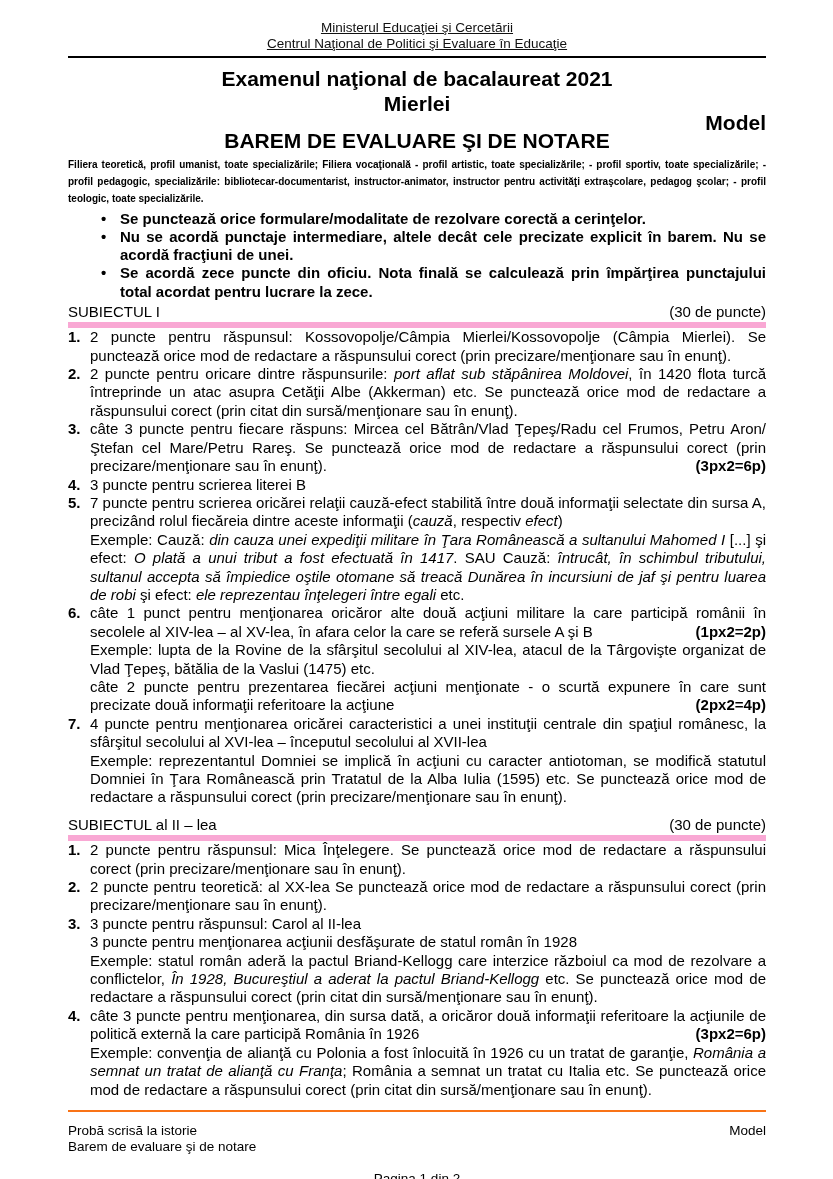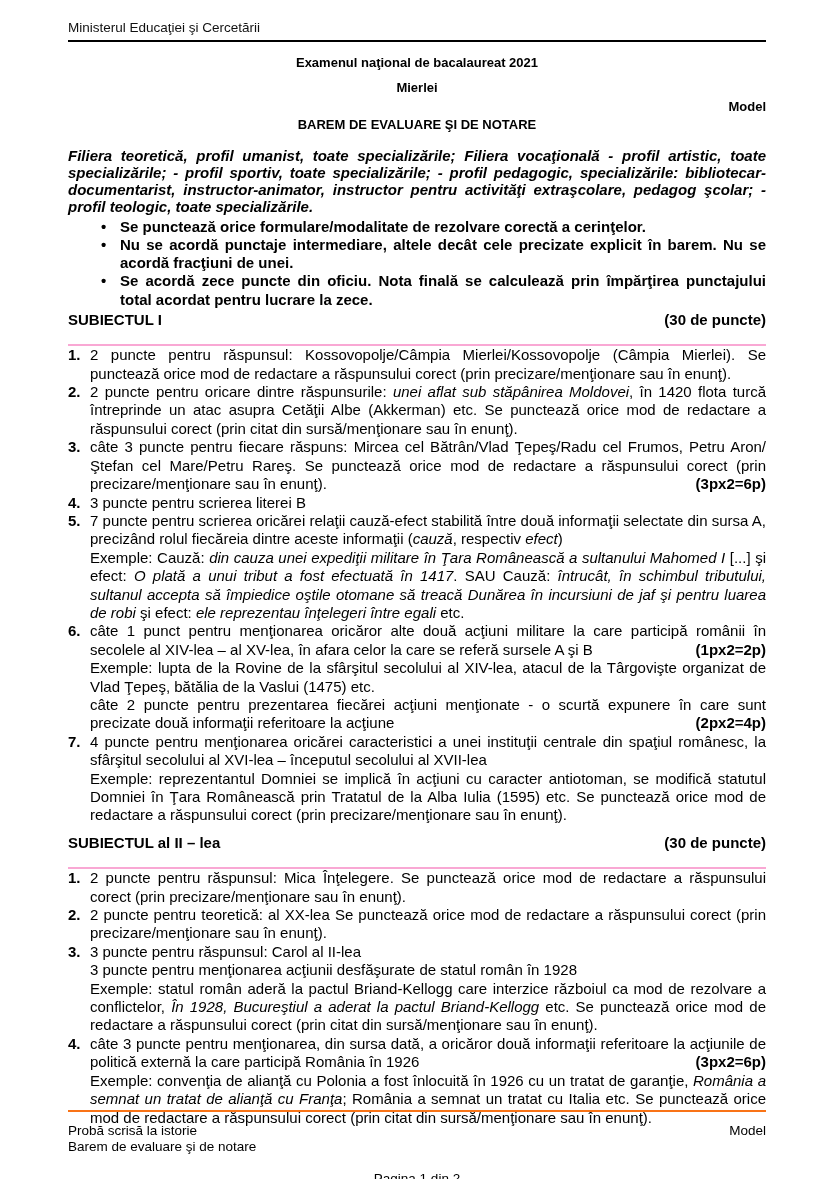--- a/index.html
+++ b/index.html
@@ -9,49 +9,49 @@
     width:833px; height:1179px;
     background:#ffffff;
     color:#000000;
     font-family:"Liberation Sans","DejaVu Sans",sans-serif;
     font-size:15px;
     line-height:18.4px;
     padding:20px 67px 0 68px;
     overflow:hidden;
   }
   
-  .org-line { text-align:left; font-size:13.5px; line-height:16px; color:#111; }
+  .org-line { text-align:center; font-size:13.5px; line-height:16px; color:#111;text-decoration:underline; }
   .header-rule { border:none; border-top:2px solid #000; margin-top:4px; }
 
   
-  .title-line { font-weight:bold; text-align:center; font-size:13px; line-height:18.4px; }
+  .title-line { font-weight:bold; text-align:center; font-size:21px; line-height:18.4px; }
   .t-exam { margin-top:12px; }
   .t-proba { margin-top:7px; }
   .t-subject { margin-top:7px; }
   .t-model { text-align:right; margin-top:0; }
   .t-barem { margin-top:0; }
 
   
   .filiera {
-    margin-top:12px;
-    font-weight:bold; font-style:italic;
+    margin-top:5px;
+    font-weight:bold; 
     text-align:justify;
-    font-size:15px; line-height:17px;
+    font-size:10px; line-height:17px;
   }
   .rules { margin-top:3px; list-style:none; }
   .rule-row { display:flex; font-weight:bold; }
   .rule-bullet { flex:0 0 52px; padding-left:33px; }
   .rule-text { flex:1; text-align:justify; line-height:18.2px; }
 
   
   .section-heading {
     display:flex; justify-content:space-between;
-    font-weight:bold;
-    border-bottom:2px solid #f9a8d4;
-    line-height:18.4px; padding-bottom:15px;
+    font-weight:normal;
+    border-bottom:6px solid #f9a8d4;
+    line-height:18.4px; padding-bottom:1px;
   }
   .sh1 { margin-top:2px; }
   .sh2 { margin-top:9px; }
 
   
   .items { }
   .barem-item { display:flex; }
   .item-num { flex:0 0 22px; font-weight:bold; }
   .item-body { flex:1; text-align:justify; }
   .item-body::after { content:""; display:block; clear:both; }
@@ -69,20 +69,21 @@
   .footer-row { display:flex; justify-content:space-between; }
   .footer-page { text-align:center; margin-top:16px; }
 </style>
 </head>
 <body>
 
 <div class="page">
 
   <div>
     <div class="org-line">Ministerul Educaţiei şi Cercetării</div>
+    <div class="org-line">Centrul Naţional de Politici şi Evaluare în Educaţie</div>
     <hr class="header-rule">
   </div>
 
   <div>
     <div class="title-line t-exam">Examenul naţional de bacalaureat 2021</div>
     <div class="title-line t-subject">Mierlei</div>
     <div class="title-line t-model">Model</div>
     <div class="title-line t-barem">BAREM DE EVALUARE ŞI DE NOTARE</div>
   </div>
 
@@ -107,21 +108,21 @@
     <span>SUBIECTUL I</span>
     <span>(30 de puncte)</span>
   </div>
   <div class="items">
       <div class="barem-item">
         <span class="item-num">1.</span>
         <div class="item-body"><span class="b">2 puncte</span><span> pentru răspunsul: Kossovopolje/Câmpia Mierlei/Kossovopolje (Câmpia Mierlei). </span><span class="b">Se punctează orice mod de redactare a răspunsului corect (prin precizare/menţionare sau în enunţ).</span></div>
       </div>
       <div class="barem-item">
         <span class="item-num">2.</span>
-        <div class="item-body"><span class="b">2 puncte</span><span> pentru oricare dintre răspunsurile: </span><span class="i">unei aflat sub stăpânirea Moldovei</span><span>, în 1420 flota turcă întreprinde un atac asupra Cetăţii Albe (Akkerman) </span><span class="b">etc. Se punctează orice mod de redactare a răspunsului corect (prin citat din sursă/menţionare sau în enunţ).</span></div>
+        <div class="item-body"><span class="b">2 puncte</span><span> pentru oricare dintre răspunsurile: </span><span class="i">port aflat sub stăpânirea Moldovei</span><span>, în 1420 flota turcă întreprinde un atac asupra Cetăţii Albe (Akkerman) </span><span class="b">etc. Se punctează orice mod de redactare a răspunsului corect (prin citat din sursă/menţionare sau în enunţ).</span></div>
       </div>
       <div class="barem-item">
         <span class="item-num">3.</span>
         <div class="item-body"><span class="b">câte 3 puncte</span><span> pentru fiecare răspuns: Mircea cel Bătrân/Vlad Ţepeş/Radu cel Frumos, Petru Aron/Ştefan cel Mare/Petru Rareş. </span><span class="b">Se punctează orice mod de redactare a răspunsului corect (prin precizare/menţionare sau în enunţ).</span><span class="b score">(3px2=6p)</span></div>
       </div>
       <div class="barem-item">
         <span class="item-num">4.</span>
         <div class="item-body"><span class="b">3 puncte</span><span> pentru scrierea literei </span><span class="b">B</span></div>
       </div>
       <div class="barem-item">

